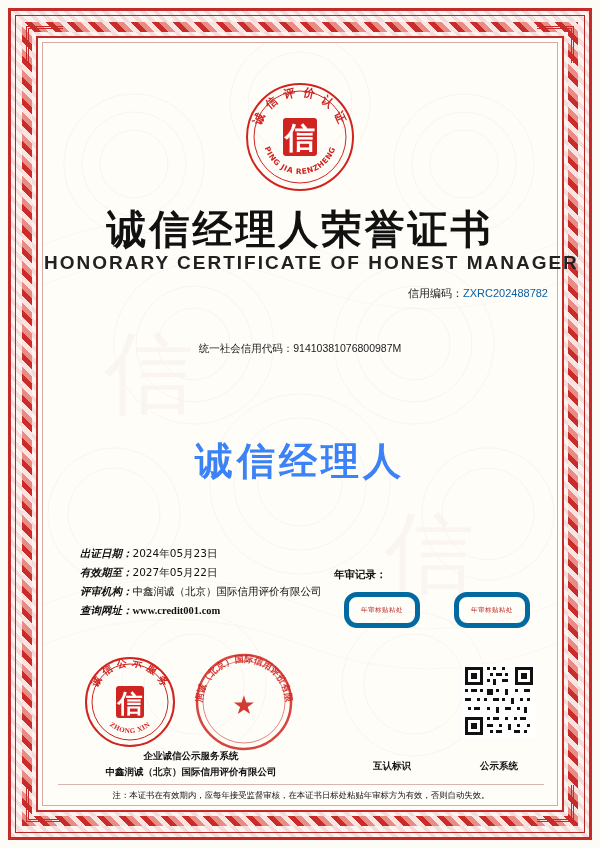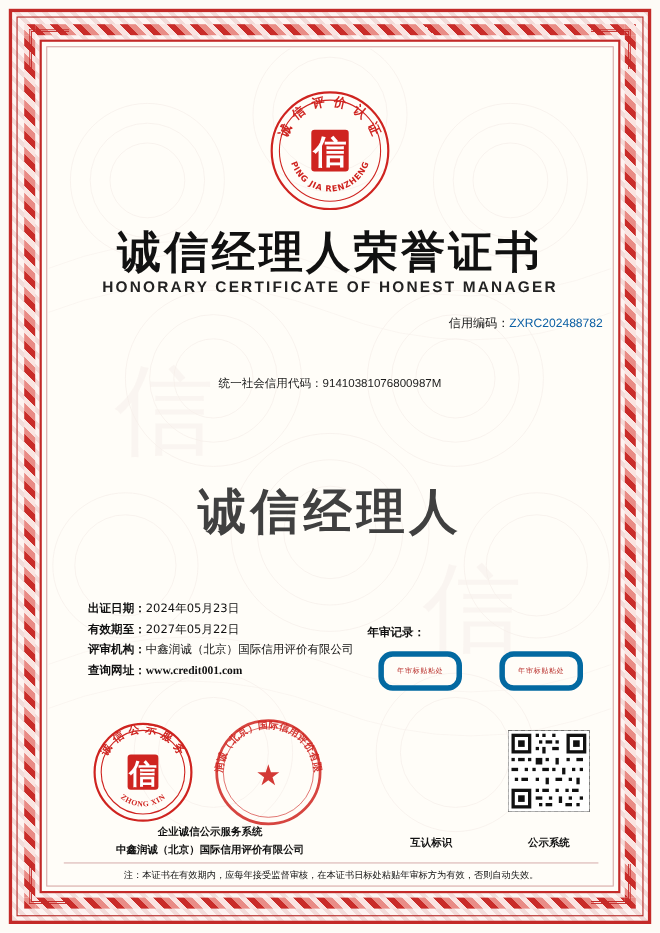--- a/index.html
+++ b/index.html
@@ -106,21 +106,21 @@
     letter-spacing: 3px;
     color: #111;
     white-space: nowrap;
   }
   .title-en {
     position: absolute;
     top: 208px;
     width: 100%;
     text-align: center;
     font-family: "Liberation Sans", sans-serif;
-    font-size: 14px;
+    font-size: 19px;
     font-weight: bold;
     letter-spacing: 2.0px;
     color: #222;
     white-space: nowrap;
   }
   .code-line {
     position: absolute;
     top: 242px;
     right: 8px;
     font-family: "Liberation Sans", sans-serif;
@@ -162,38 +162,38 @@
     letter-spacing: 4px;
     color: #111;
     white-space: nowrap;
   }
   .award {
     position: absolute;
     top: 392px;
     width: 100%;
     text-align: center;
     font-family: "DejaVu Serif", serif;
-    font-size: 44px;
+    font-size: 38px;
     font-weight: bold;
     letter-spacing: 4px;
-    color: #404040;
+    color: #3b82f6;
     white-space: nowrap;
   }
   
   .info {
     position: absolute;
     left: 36px;
     top: 500px;
     font-family: "DejaVu Sans", sans-serif;
     font-size: 10.5px;
     line-height: 19px;
     color: #111;
   }
   .info .row { white-space: nowrap; }
-  .info .lbl { font-weight: bold; }
+  .info .lbl { font-weight: bold; font-style: italic; }
   .info .url { font-family: "Liberation Serif", serif; font-weight: bold; }
 
   .annual {
     position: absolute;
     left: 290px;
     top: 524px;
     font-family: "DejaVu Sans", sans-serif;
     font-size: 10.5px;
     font-weight: bold;
     color: #111;

